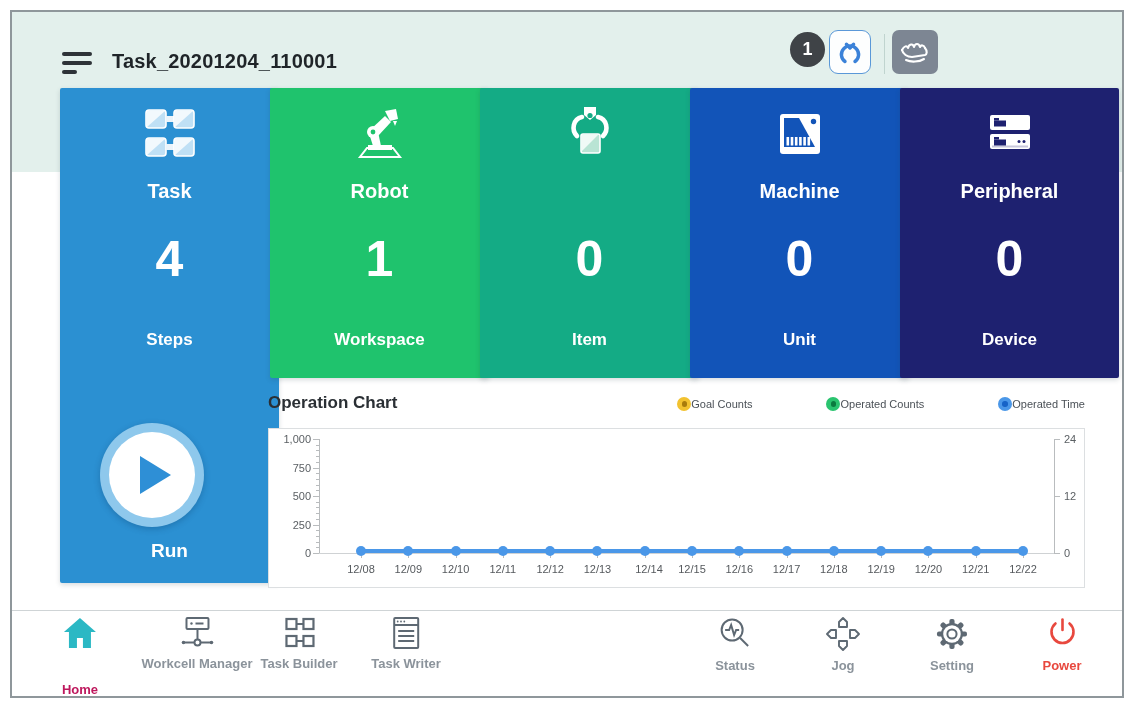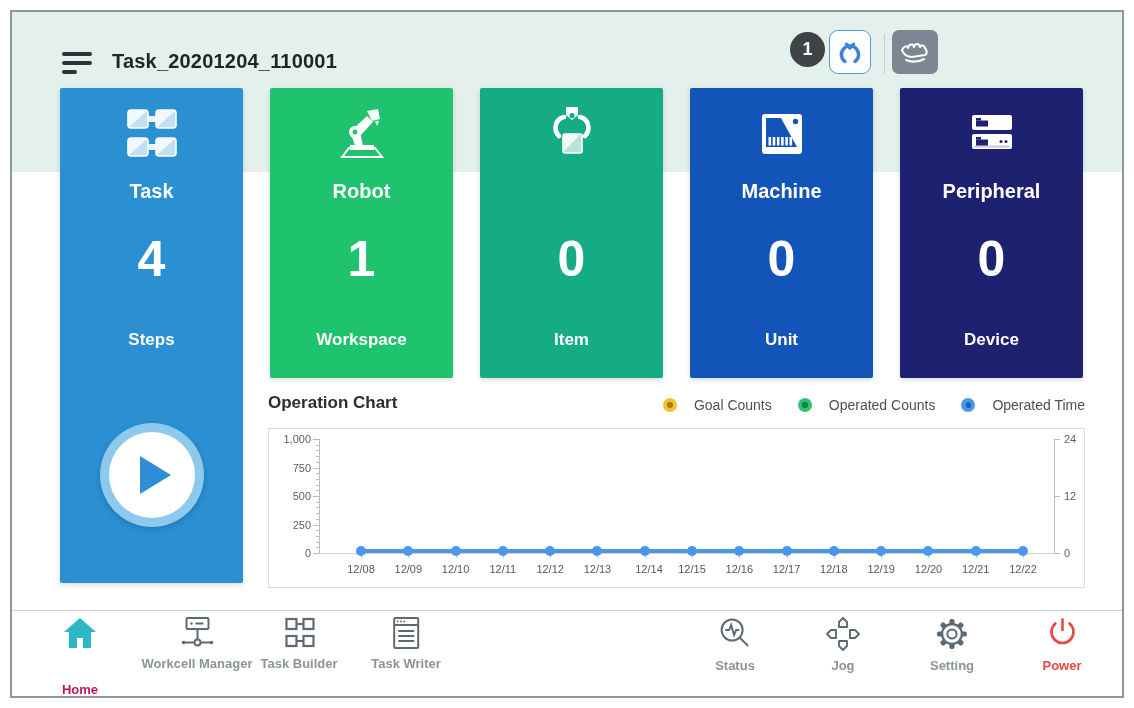--- a/index.html
+++ b/index.html
@@ -14,38 +14,38 @@
   .hamburger span:nth-child(3){width:15px;margin-bottom:0;}
   .page-title{position:absolute;left:100px;top:38px;font-size:20px;font-weight:bold;color:#1f2428;letter-spacing:.2px;}
   .badge{position:absolute;left:778px;top:20px;width:35px;height:35px;border-radius:50%;background:#3f4347;color:#fff;font-size:18px;font-weight:bold;display:flex;align-items:center;justify-content:center;}
   .tool-btn{position:absolute;left:817px;top:18px;width:42px;height:44px;border-radius:9px;border:1.5px solid #5a98d8;background:#fdfefe;display:flex;align-items:center;justify-content:center;cursor:pointer;padding:0;}
   .hdr-vdiv{position:absolute;left:872px;top:22px;width:1px;height:40px;background:#c0d4cf;}
   .mode-box{position:absolute;left:880px;top:18px;width:46px;height:44px;border-radius:7px;background:#7d8693;display:flex;align-items:center;justify-content:center;}
   .status-text{position:absolute;left:935px;top:21px;}
   .status-title{font-size:14.5px;font-weight:bold;color:#1f2428;}
   .status-time{font-size:13px;color:#3c4146;margin-top:3px;}
   
-  .card{position:absolute;width:183px;border-radius:2px;box-shadow:0 2px 5px rgba(40,60,70,.18);color:#fff;text-align:center;cursor:pointer;}
+  .card{position:absolute;width:183px;border-radius:2px;box-shadow:0 2px 5px rgba(40,60,70,.18);color:#fff;text-align:center;cursor:pointer;padding-left:36px;}
   .card.c1{left:48px;top:76px;height:495px;}
   .card.c2{left:258px;top:76px;height:290px;}
   .card.c3{left:468px;top:76px;height:290px;}
   .card.c4{left:678px;top:76px;height:290px;}
   .card.c5{left:888px;top:76px;height:290px;}
   .card-icon{position:absolute;left:0;top:14px;width:100%;height:64px;display:flex;align-items:center;justify-content:center;}
   .card-label{position:absolute;left:0;top:92px;width:100%;font-size:20px;font-weight:bold;}
   .card-value{position:absolute;left:0;top:138px;width:100%;font-size:50px;font-weight:bold;line-height:66px;}
   .card-unit{position:absolute;left:0;top:242px;width:100%;font-size:17px;font-weight:bold;}
   .run-btn{position:absolute;left:39.5px;top:335px;width:104px;height:104px;border-radius:50%;background:#8ec8ec;border:none;display:flex;align-items:center;justify-content:center;cursor:pointer;padding:0;box-shadow:0 2px 6px rgba(0,40,80,.25);}
   .run-inner{width:86px;height:86px;border-radius:50%;background:#fff;display:flex;align-items:center;justify-content:center;}
   .run-tri{width:0;height:0;border-top:19px solid transparent;border-bottom:19px solid transparent;border-left:31px solid #2e8fd6;margin-left:8px;}
   .run-label{position:absolute;left:0;top:452px;width:100%;font-size:19px;font-weight:bold;}
   
   .chart-title{position:absolute;left:256px;top:381px;font-size:17px;font-weight:bold;color:#2a2f34;}
   .legend{position:absolute;top:385px;left:256px;width:817px;display:flex;justify-content:flex-end;gap:26px;}
-  .legend-item{display:flex;align-items:center;gap:17px;font-size:14px;color:#4b5157;}
+  .legend-item{display:flex;align-items:center;gap:0;font-size:11px;color:#4b5157;margin-left:48px;}
   .legend-dot{width:14px;height:14px;border-radius:50%;display:flex;align-items:center;justify-content:center;}
   .legend-dot i{width:5.5px;height:5.5px;border-radius:50%;display:block;}
   .chart-box{position:absolute;left:256px;top:416px;width:817px;height:160px;background:#fff;border:1px solid #dcdfe1;box-sizing:border-box;}
   .chart-plot{position:absolute;left:0;top:0;width:100%;height:100%;}
   .ax-lab{position:absolute;font-size:11px;color:#5a5f63;}
   .ax-lab.l{width:40px;text-align:right;}
   .tick{position:absolute;background:#b9bcbe;}
   .xlab{position:absolute;font-size:11px;color:#55595d;width:44px;text-align:center;}
   .baseline{position:absolute;height:1px;background:#cfd2d4;}
   .vaxis{position:absolute;width:1px;background:#b9bcbe;}
@@ -108,20 +108,21 @@
       </svg>
     </div>
     <div class="card-label">Task</div>
     <div class="card-value">4</div>
     <div class="card-unit">Steps</div>
     <button class="run-btn">
       <span class="run-inner">
           <span class="run-tri"></span>
         </span>
     </button>
+    <div class="run-label">Run</div>
   </section>
 
   <section class="card c2" style="background-color: rgb(31, 195, 109);">
     <div class="card-icon">
       <svg width="58" height="58" viewBox="0 0 58 58">
         <polygon points="9,52 49,52 42,43 16,43" fill="none" stroke="#fff" stroke-width="2"></polygon>
         <rect x="17" y="40" width="24" height="5" fill="#fff"></rect>
         <path d="M22 41 L17 25 L26 22 L30 41 Z" fill="#fff"></path>
         <path d="M18 26 L34 11 L40 17 L27 31 Z" fill="#fff"></path>
         <circle cx="22" cy="27" r="6" fill="#fff"></circle>

